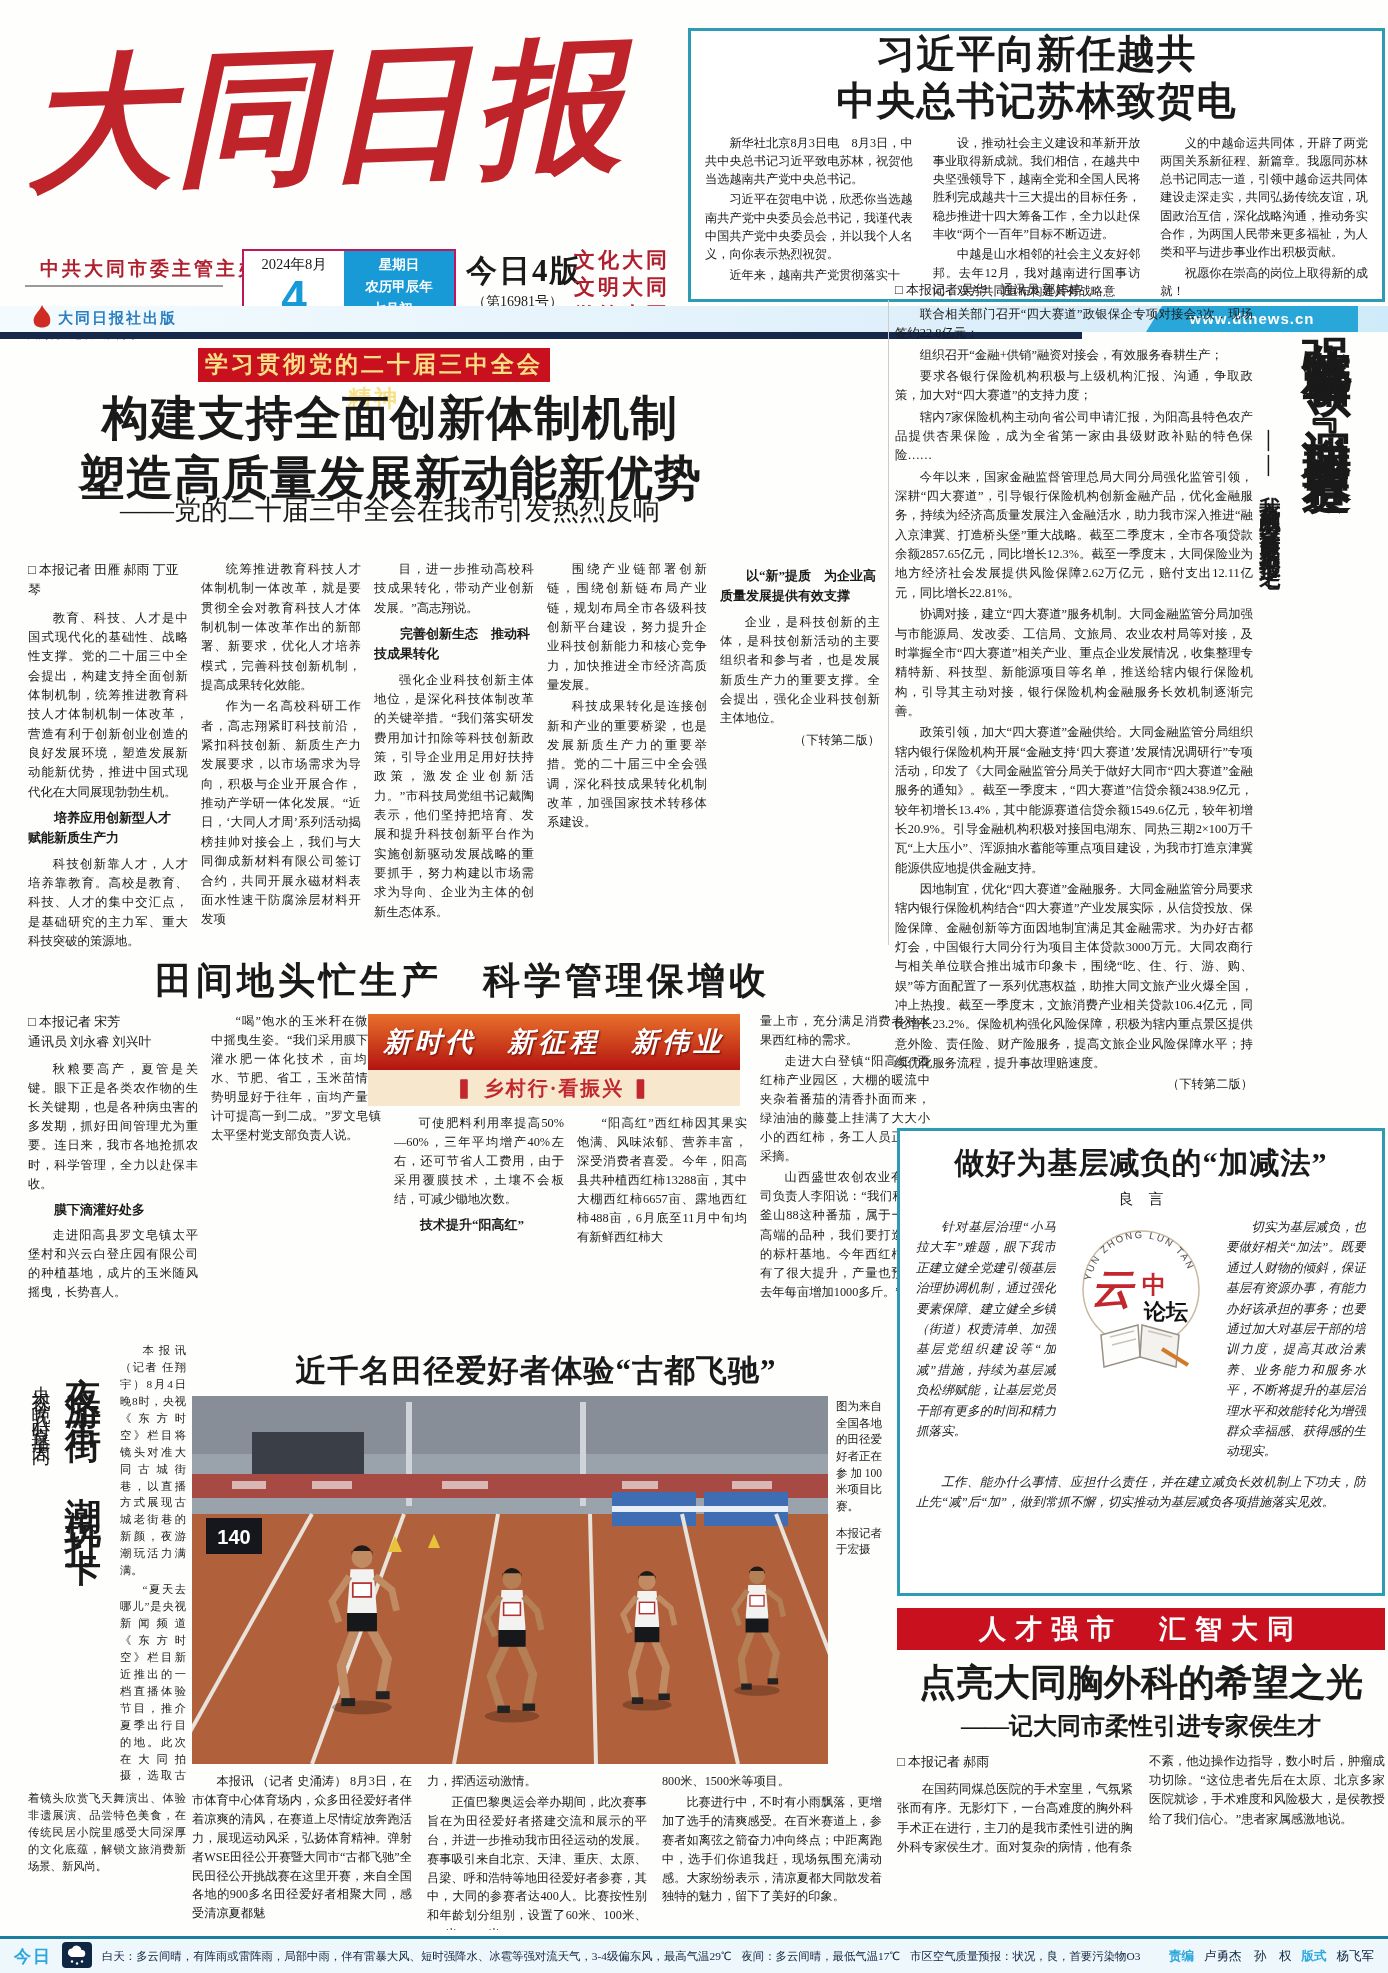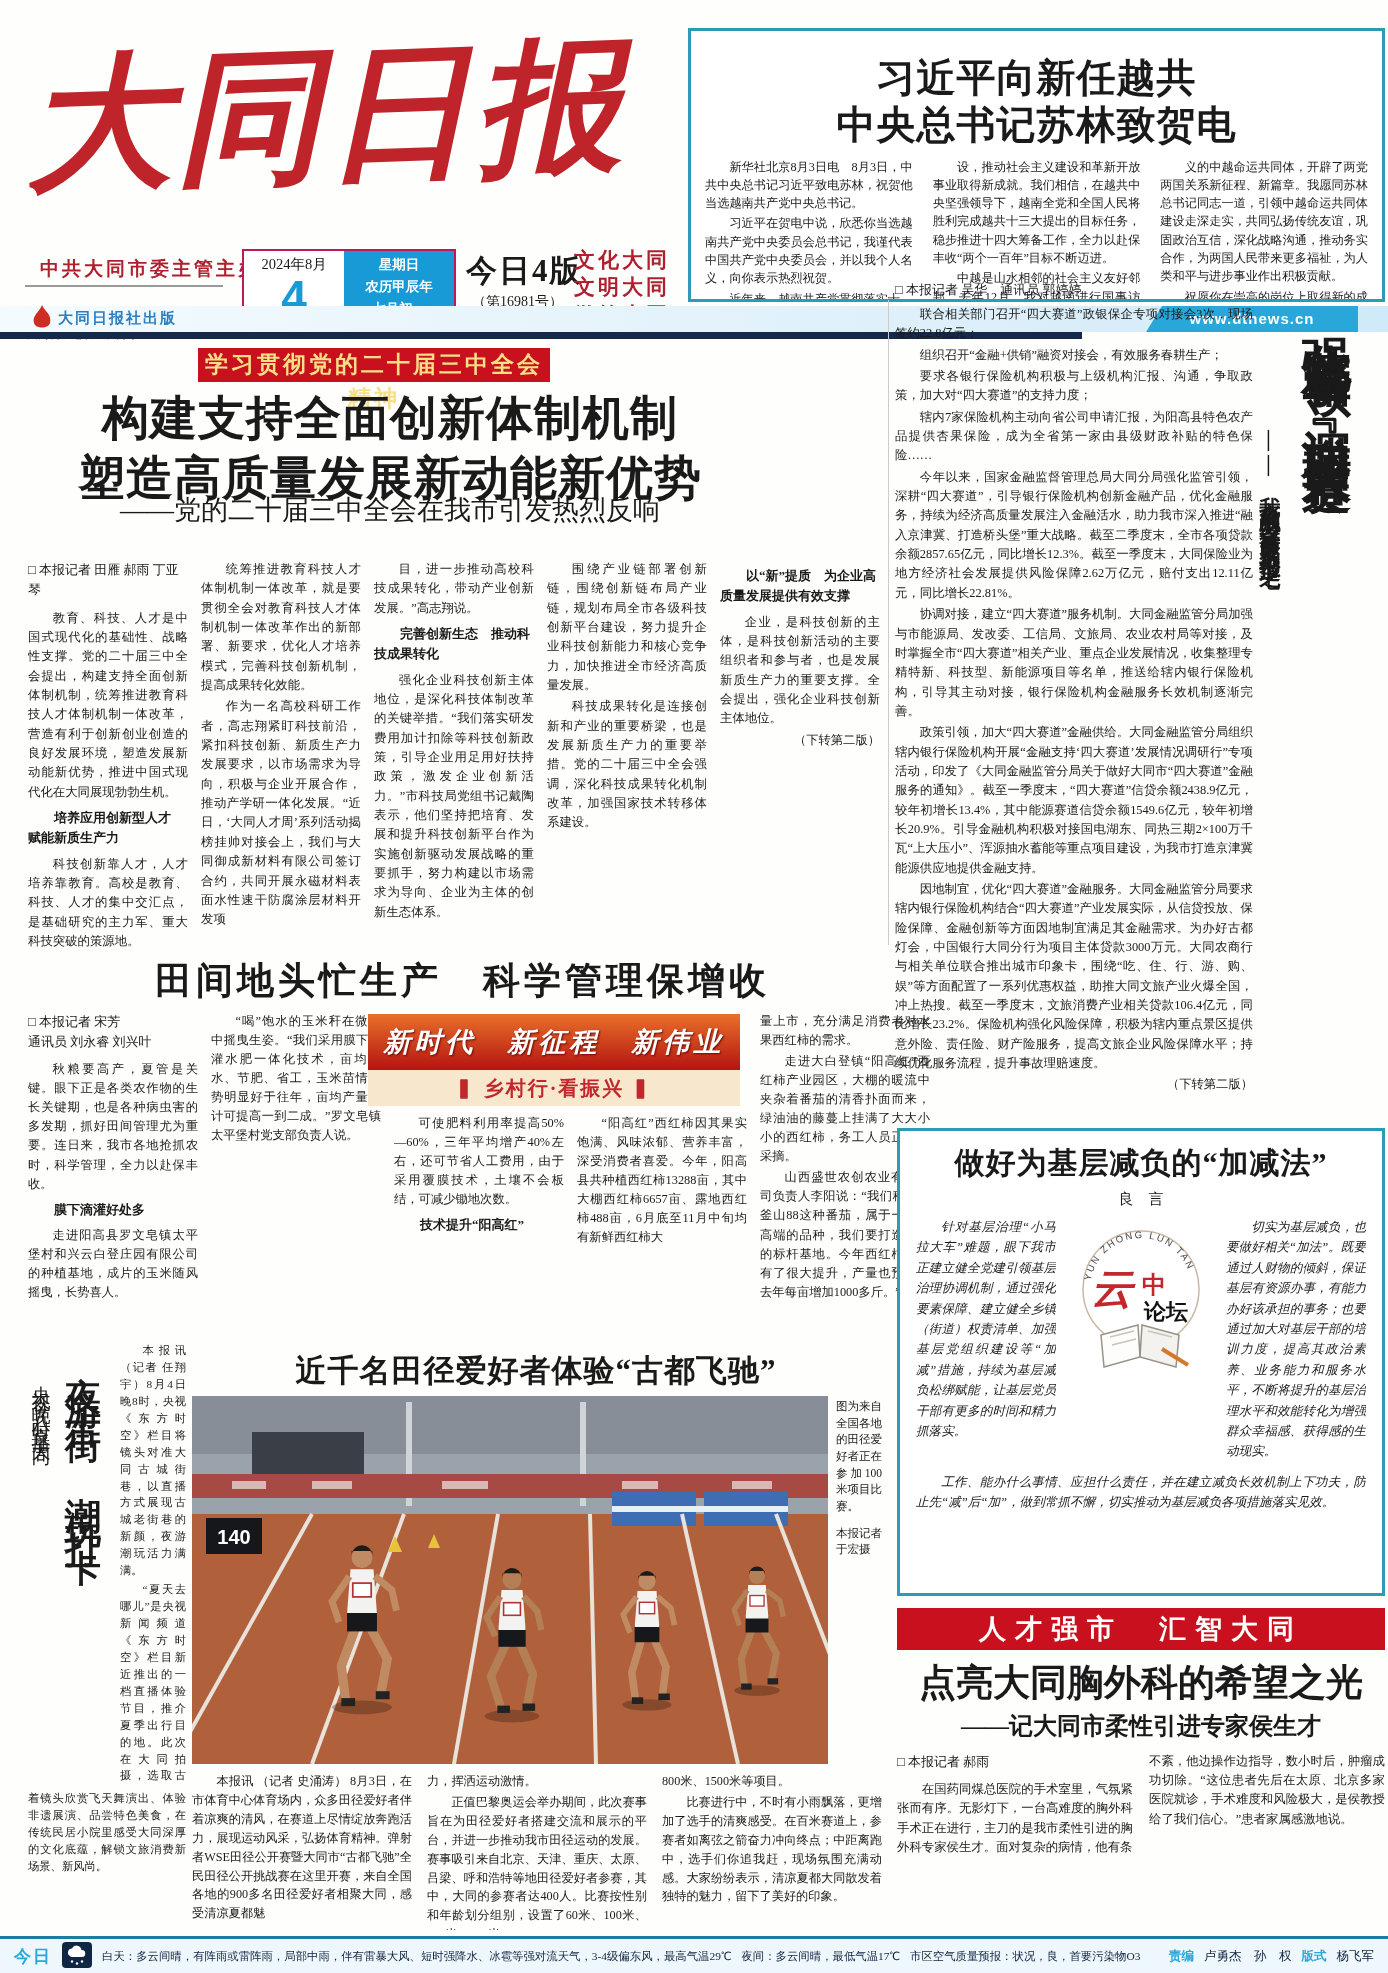--- a/index.html
+++ b/index.html
@@ -22,21 +22,21 @@
   .date-left{width:100px;text-align:center;}
   .dl-month{font-size:14.5px;margin-top:4px;}
   .dl-day{font-family:"Liberation Sans",sans-serif;font-weight:bold;font-size:46px;color:#189ad6;line-height:1.0;}
   .date-right{flex:1;background:#189ad6;color:#fff;font-weight:bold;font-size:13.5px;
       display:flex;flex-direction:column;justify-content:center;gap:4px;text-align:center;}
   .todaypages{left:466px;top:250px;width:160px;font-size:31px;font-weight:bold;letter-spacing:2px;}
   .issueno{left:472px;top:293px;font-size:14px;}
   .slogans{left:574px;top:247px;font-size:21px;font-weight:bold;color:#b01f2e;line-height:1.3;letter-spacing:3px;}
   
   .topbox{left:688px;top:28px;width:697px;height:274px;border:3px solid #2e9bb5;box-sizing:border-box;
-      padding:24px 14px;overflow:hidden;background:#fff;}
+      padding:0 14px;overflow:hidden;background:#fff;}
   .topbox-h{font-family:"Liberation Sans",sans-serif;font-weight:900;font-size:39px;
       text-align:center;line-height:1.2;letter-spacing:1px;}
   .topbox-cols{display:flex;gap:20px;margin-top:9px;font-size:12.2px;line-height:1.5;}
   .topbox-col{flex:1;overflow:hidden;}
   
   .band{left:0;top:306px;width:1388px;height:26px;background:linear-gradient(90deg,#f4fbfe,#ddeffa 70%,#cfeaf8);}
   .press-text{left:58px;top:309px;font-size:15px;font-weight:bold;color:#2b7fc0;letter-spacing:2px;}
   .flame{left:30px;top:305px;}
   .wwwband{left:1146px;top:306px;width:212px;height:26px;background:#29a7d8;
       clip-path:polygon(16px 0,100% 0,100% 100%,0 100%);

